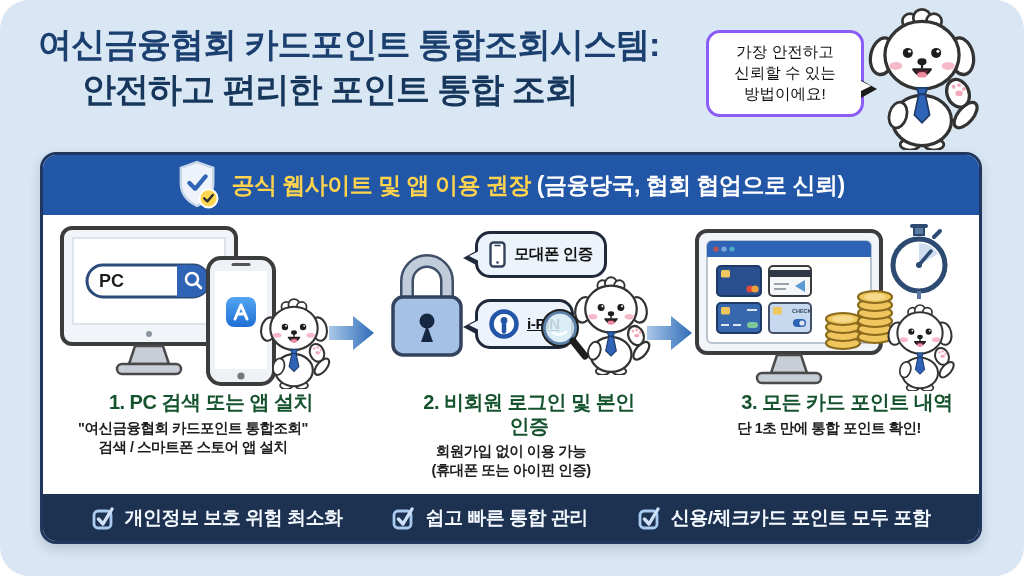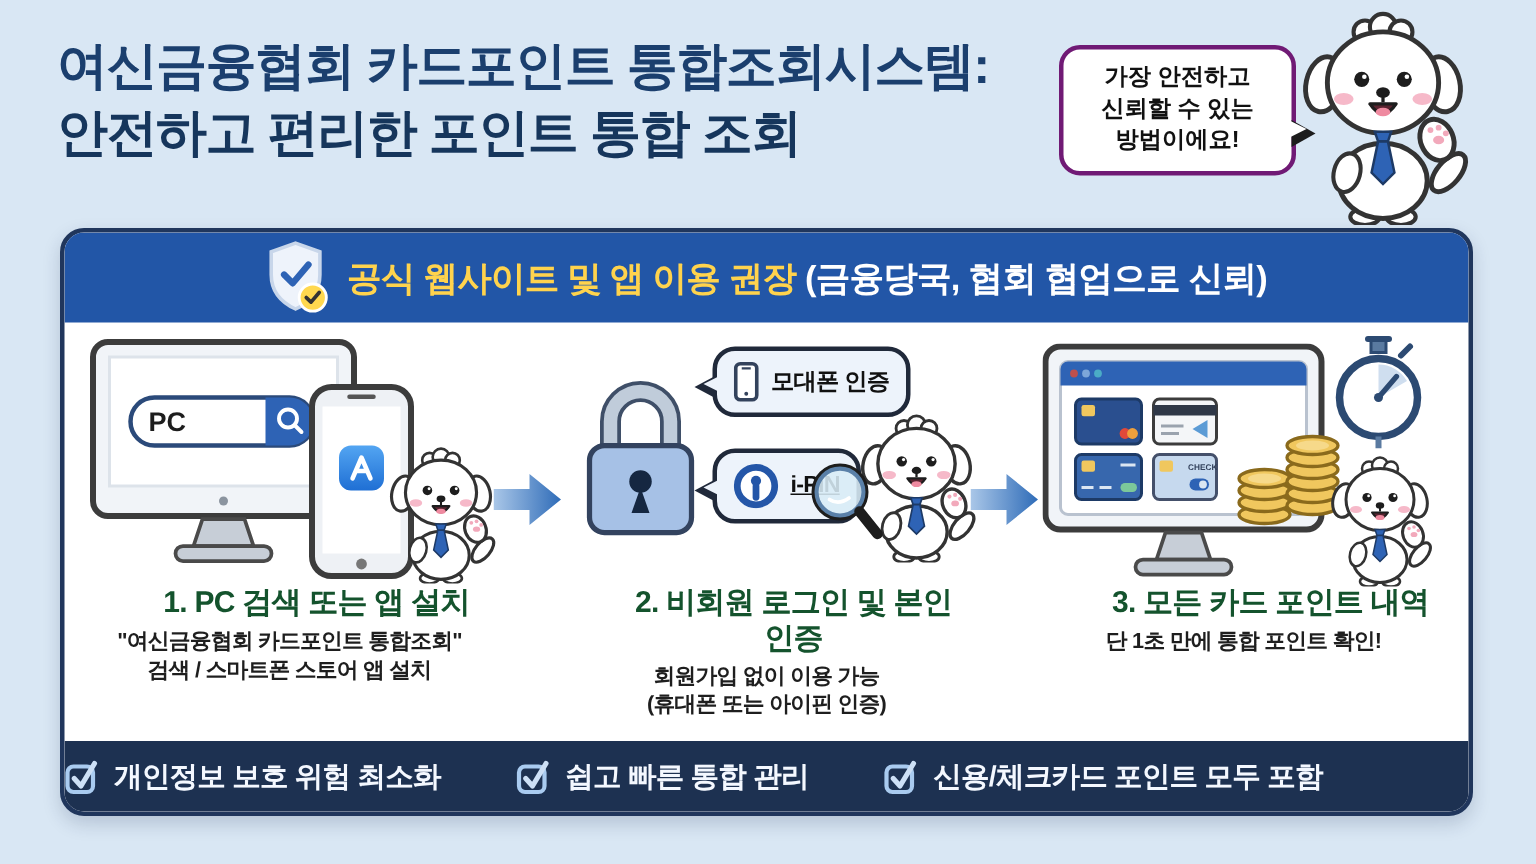--- a/index.html
+++ b/index.html
@@ -2,30 +2,30 @@
 <html style="--page-bg: #d9e7f4; --title-color: #1b3f6e; --banner-bg: #2256a7; --banner-highlight: #ffd34d; --footer-bg: #1d3151; --accent-blue: #2e63b5;"><head>
 <meta charset="utf-8">
 <style>
   :root{
     --page-bg:#d9e7f4; --title-color:#1b3f6e; --title-color2:#16365c;
     --banner-bg:#2256a7; --banner-highlight:#ffd34d; --footer-bg:#1d3151;
     --accent-blue:#2e63b5; --ink:#1d1d1d;
   }
   *{box-sizing:border-box; margin:0; padding:0;}
   body{font-family:"Liberation Sans","DejaVu Sans",sans-serif;}
-  .stage{position:relative; width:1024px; height:576px; background:var(--page-bg); overflow:hidden;}
+  .stage{position:relative; width:1024px; height:576px; background:var(--page-bg); overflow:hidden;border-radius:29px;}
 
   
   .page-title{position:absolute; left:38px; top:22px; font-size:34px; font-weight:800;
     line-height:1.32; letter-spacing:-1px; color:var(--title-color);}
-  .page-title .t2{color:var(--title-color2); display:block;}
+  .page-title .t2{color:var(--title-color2); display:block;margin-left:44px;}
 
   .speech-bubble{position:absolute; left:706px; top:30px; width:158px; background:#fff;
-    border:3px solid #701a75; border-radius:14px; padding:9px 6px; text-align:center;
-    font-size:15.5px; font-weight:700; line-height:1.35; color:#111;}
+    border:3px solid #8b5cf6; border-radius:14px; padding:9px 6px; text-align:center;
+    font-size:15.5px; font-weight:400; line-height:1.35; color:#111;}
   .speech-bubble:after{content:""; position:absolute; right:-16px; top:58%; width:0; height:0;
     border-top:9px solid transparent; border-bottom:9px solid transparent; border-left:16px solid #1c1c1c;}
   .speech-bubble:before{content:""; position:absolute; right:-10px; top:58%; width:0; height:0; z-index:1;
     border-top:6px solid transparent; border-bottom:6px solid transparent; border-left:12px solid #fff;}
 
   .mascot-top{position:absolute; left:858px; top:6px; width:128px; height:144px;}
 
   
   .card{position:absolute; left:40px; top:152px; width:942px; height:392px; background:#fff;
     border:3px solid #20365c; border-radius:16px; overflow:hidden; display:flex; flex-direction:column;
@@ -56,21 +56,21 @@
   .bubble-phone{top:8px;}
   .bubble-ipin{top:76px;text-decoration:underline;}
   .dog-s2{position:absolute; left:192px; top:52px; width:84px; height:100px;}
   .magnifier{position:absolute; left:158px; top:82px;}
   .monitor3{position:absolute; left:0px; top:6px;}
   .coins{position:absolute; left:128px; top:58px;}
   .stopwatch{position:absolute; left:192px; top:0px;}
   .dog-s3{position:absolute; left:188px; top:80px; width:74px; height:88px;}
 
   
-  .footer-bar{height:47px; background:var(--footer-bg); display:flex; align-items:center; justify-content:flex-start; gap:50px;}
+  .footer-bar{height:47px; background:var(--footer-bg); display:flex; align-items:center; justify-content:center; gap:50px;}
   .footer-item{display:flex; align-items:center; gap:9px; color:#f4f8ff; font-size:19px; font-weight:800; letter-spacing:-0.5px;}
 
   .hidden-defs{position:absolute; width:0; height:0; overflow:hidden;}
 </style>
 </head>
 <body>
 
 <svg class="hidden-defs" aria-hidden="true">
   <defs>
     <linearGradient id="arrowgrad" x1="0" y1="0" x2="1" y2="0">

